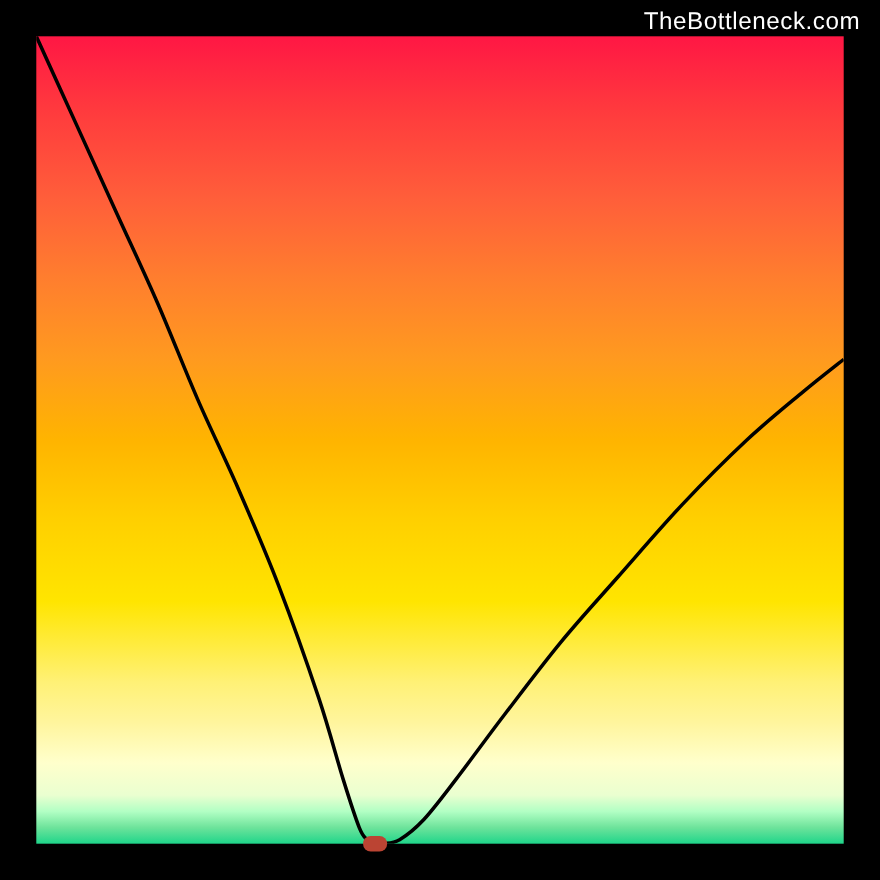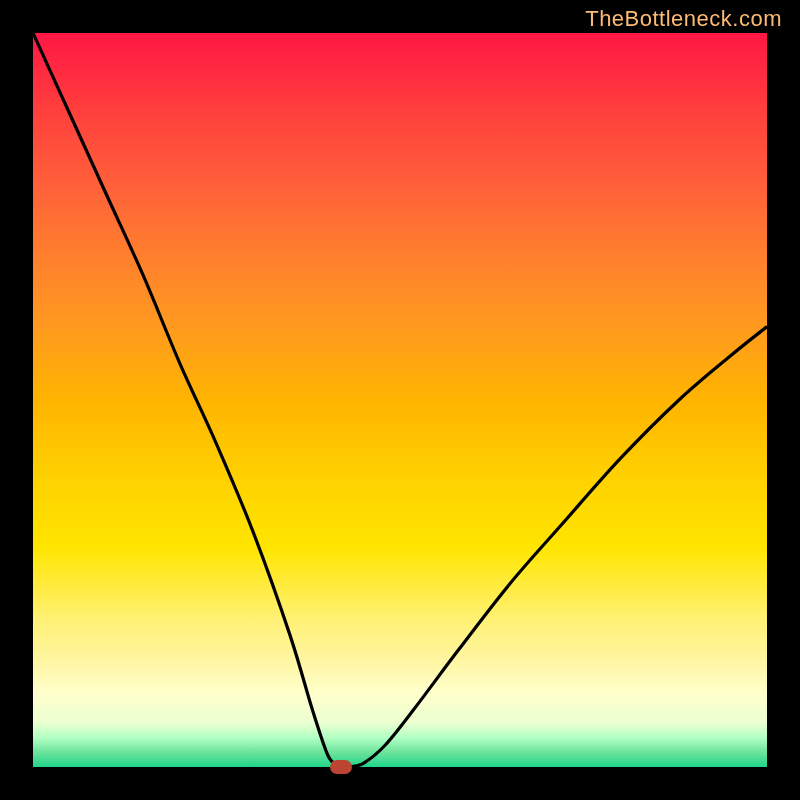--- a/index.html
+++ b/index.html
@@ -12,21 +12,21 @@
     height: 800px;
     background: #000;
     position: relative;
     font-family: Arial, sans-serif;
     overflow: hidden;
   }
   .watermark {
     position: absolute;
     top: 6px;
     right: 18px;
-    color: #fdba74;
+    color: #ffffff;
     font-size: 22px;
     font-weight: 500;
     z-index: 10;
     letter-spacing: 0.5px;
     text-align: center;
   }
   .plot-area {
     position: absolute;
     left: 33px;
     top: 33px;

